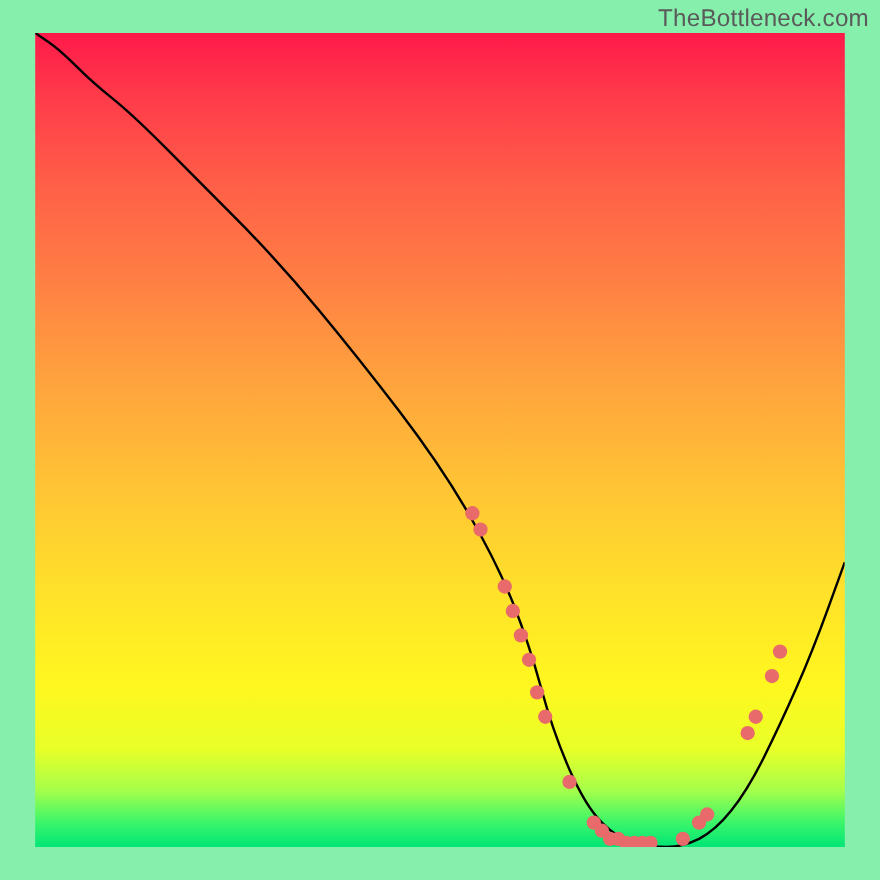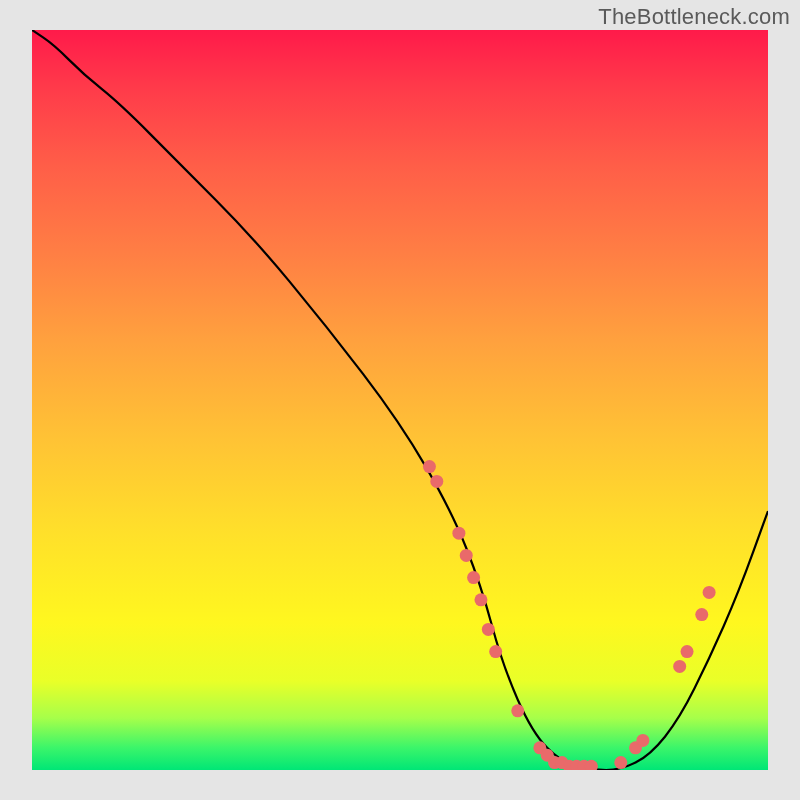--- a/index.html
+++ b/index.html
@@ -8,21 +8,21 @@
     width: 800px;
     height: 800px;
     background: #000;
     overflow: hidden;
     font-family: Arial, Helvetica, sans-serif;
   }
   .frame {
     position: relative;
     width: 800px;
     height: 800px;
-    background: #e5e5e5;
+    background: #86efac;
   }
   .watermark {
     position: absolute;
     top: 4px;
     right: 10px;
     color: #5a5a5a;
     font-size: 22px;
     font-weight: 500;
     letter-spacing: 0.2px;
     z-index: 10;

